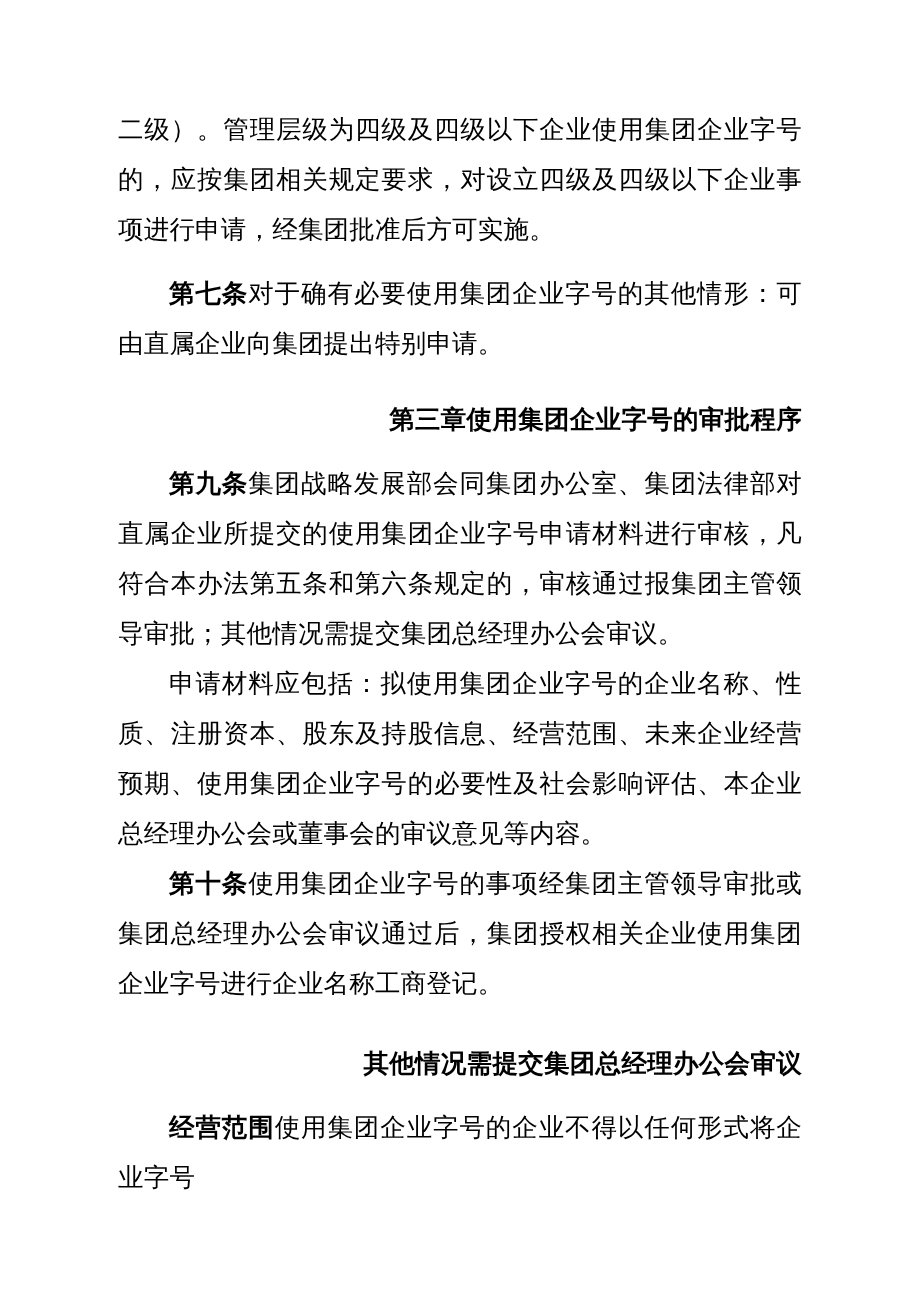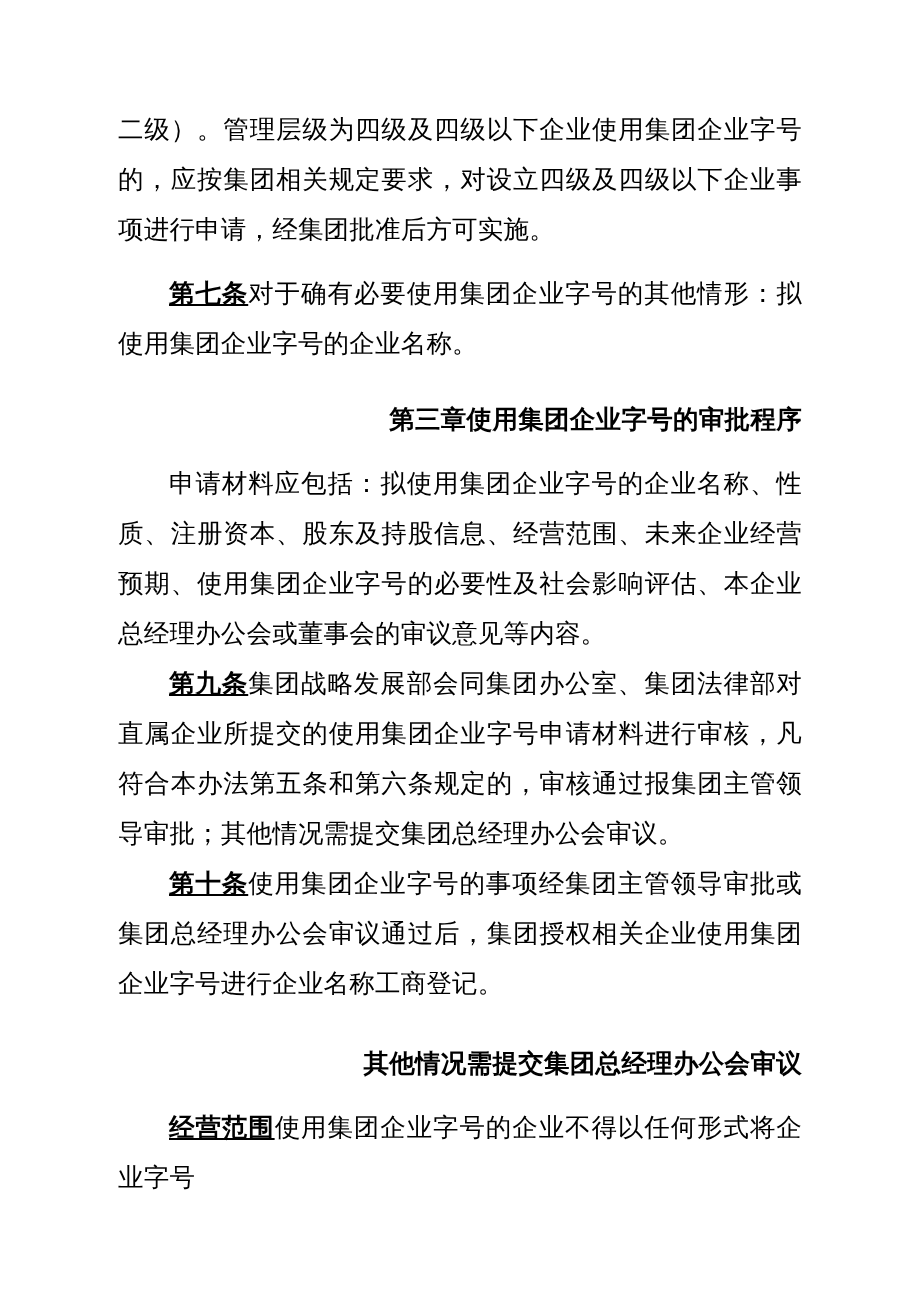--- a/index.html
+++ b/index.html
@@ -38,55 +38,54 @@
   .heading {
     margin: 0;
     font-size: 25.5px;
     line-height: 50px;
     text-align: right;
     font-weight: bold;
     letter-spacing: 0.3px;
   }
   .label {
     font-weight: bold;
-    text-decoration: underline;
   }
   .gap-sm { height: 14px; }
   .gap-md { height: 26px; }
   .gap-lg { height: 30px; }
 </style>
 </head>
 <body>
 
 <div class="page">
   <div class="doc-body">
 
     <p class="para">
       <span>二级）。管理层级为四级及四级以下企业使用集团企业字号的，应按集团相关规定要求，对设立四级及四级以下企业事项进行申请，经集团批准后方可实施。</span>
     </p>
 
     <div class="gap-sm"></div>
 
     <p class="para indent">
-      <span class="label">第七条</span><span>对于确有必要使用集团企业字号的其他情形：拟使用集团企业字号的企业名称。</span>
+      <span class="label">第七条</span><span>对于确有必要使用集团企业字号的其他情形：可由直属企业向集团提出特别申请。</span>
     </p>
 
     <div class="gap-md"></div>
 
     <h2 class="heading">第三章使用集团企业字号的审批程序</h2>
 
     <div class="gap-sm"></div>
 
 
     <p class="para indent">
-      <span>申请材料应包括：拟使用集团企业字号的企业名称、性质、注册资本、股东及持股信息、经营范围、未来企业经营预期、使用集团企业字号的必要性及社会影响评估、本企业总经理办公会或董事会的审议意见等内容。</span>
+      <span class="label">第九条</span><span>集团战略发展部会同集团办公室、集团法律部对直属企业所提交的使用集团企业字号申请材料进行审核，凡符合本办法第五条和第六条规定的，审核通过报集团主管领导审批；其他情况需提交集团总经理办公会审议。</span>
     </p>
 
     <p class="para indent">
-      <span class="label">第九条</span><span>集团战略发展部会同集团办公室、集团法律部对直属企业所提交的使用集团企业字号申请材料进行审核，凡符合本办法第五条和第六条规定的，审核通过报集团主管领导审批；其他情况需提交集团总经理办公会审议。</span>
+      <span>申请材料应包括：拟使用集团企业字号的企业名称、性质、注册资本、股东及持股信息、经营范围、未来企业经营预期、使用集团企业字号的必要性及社会影响评估、本企业总经理办公会或董事会的审议意见等内容。</span>
     </p>
 
     <p class="para indent">
       <span class="label">第十条</span><span>使用集团企业字号的事项经集团主管领导审批或集团总经理办公会审议通过后，集团授权相关企业使用集团企业字号进行企业名称工商登记。</span>
     </p>
 
     <div class="gap-lg"></div>
 
     <h2 class="heading">其他情况需提交集团总经理办公会审议</h2>
 

